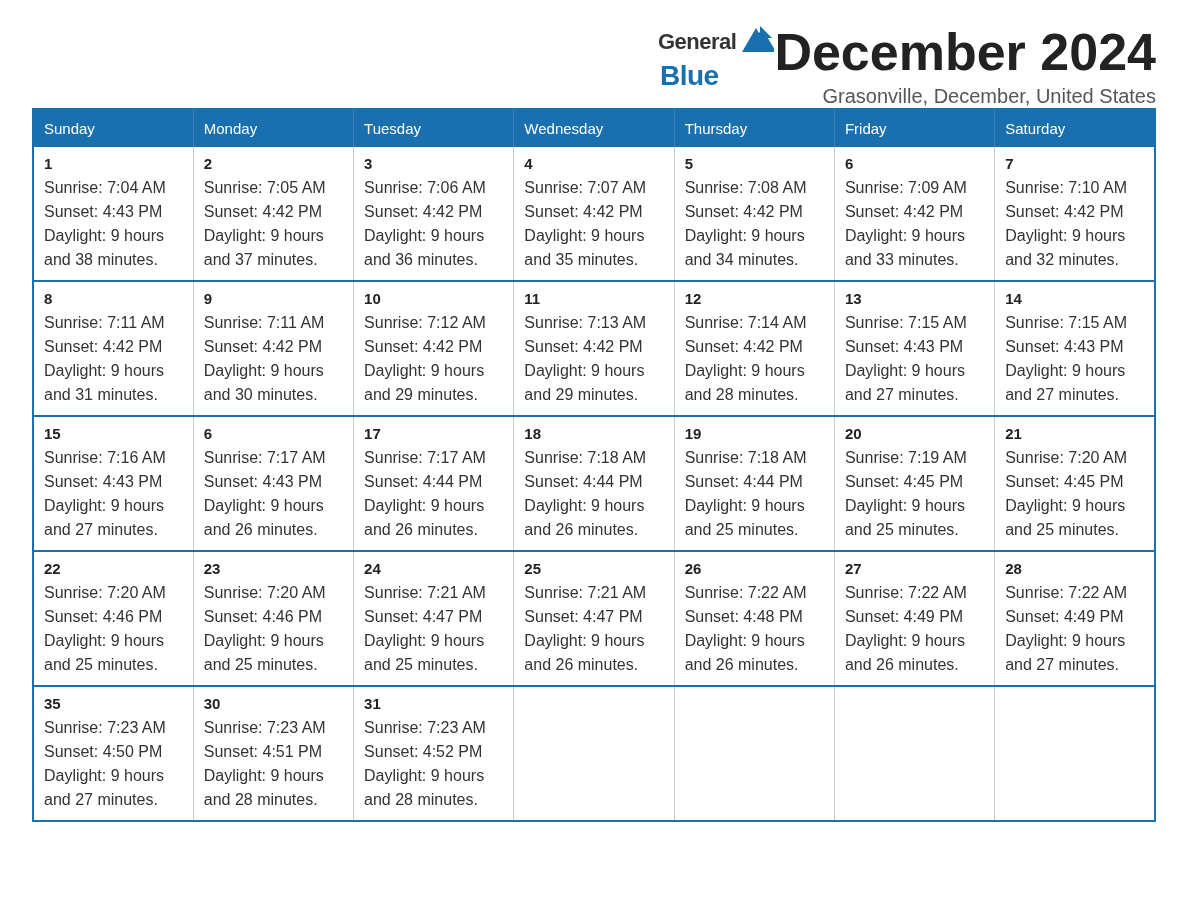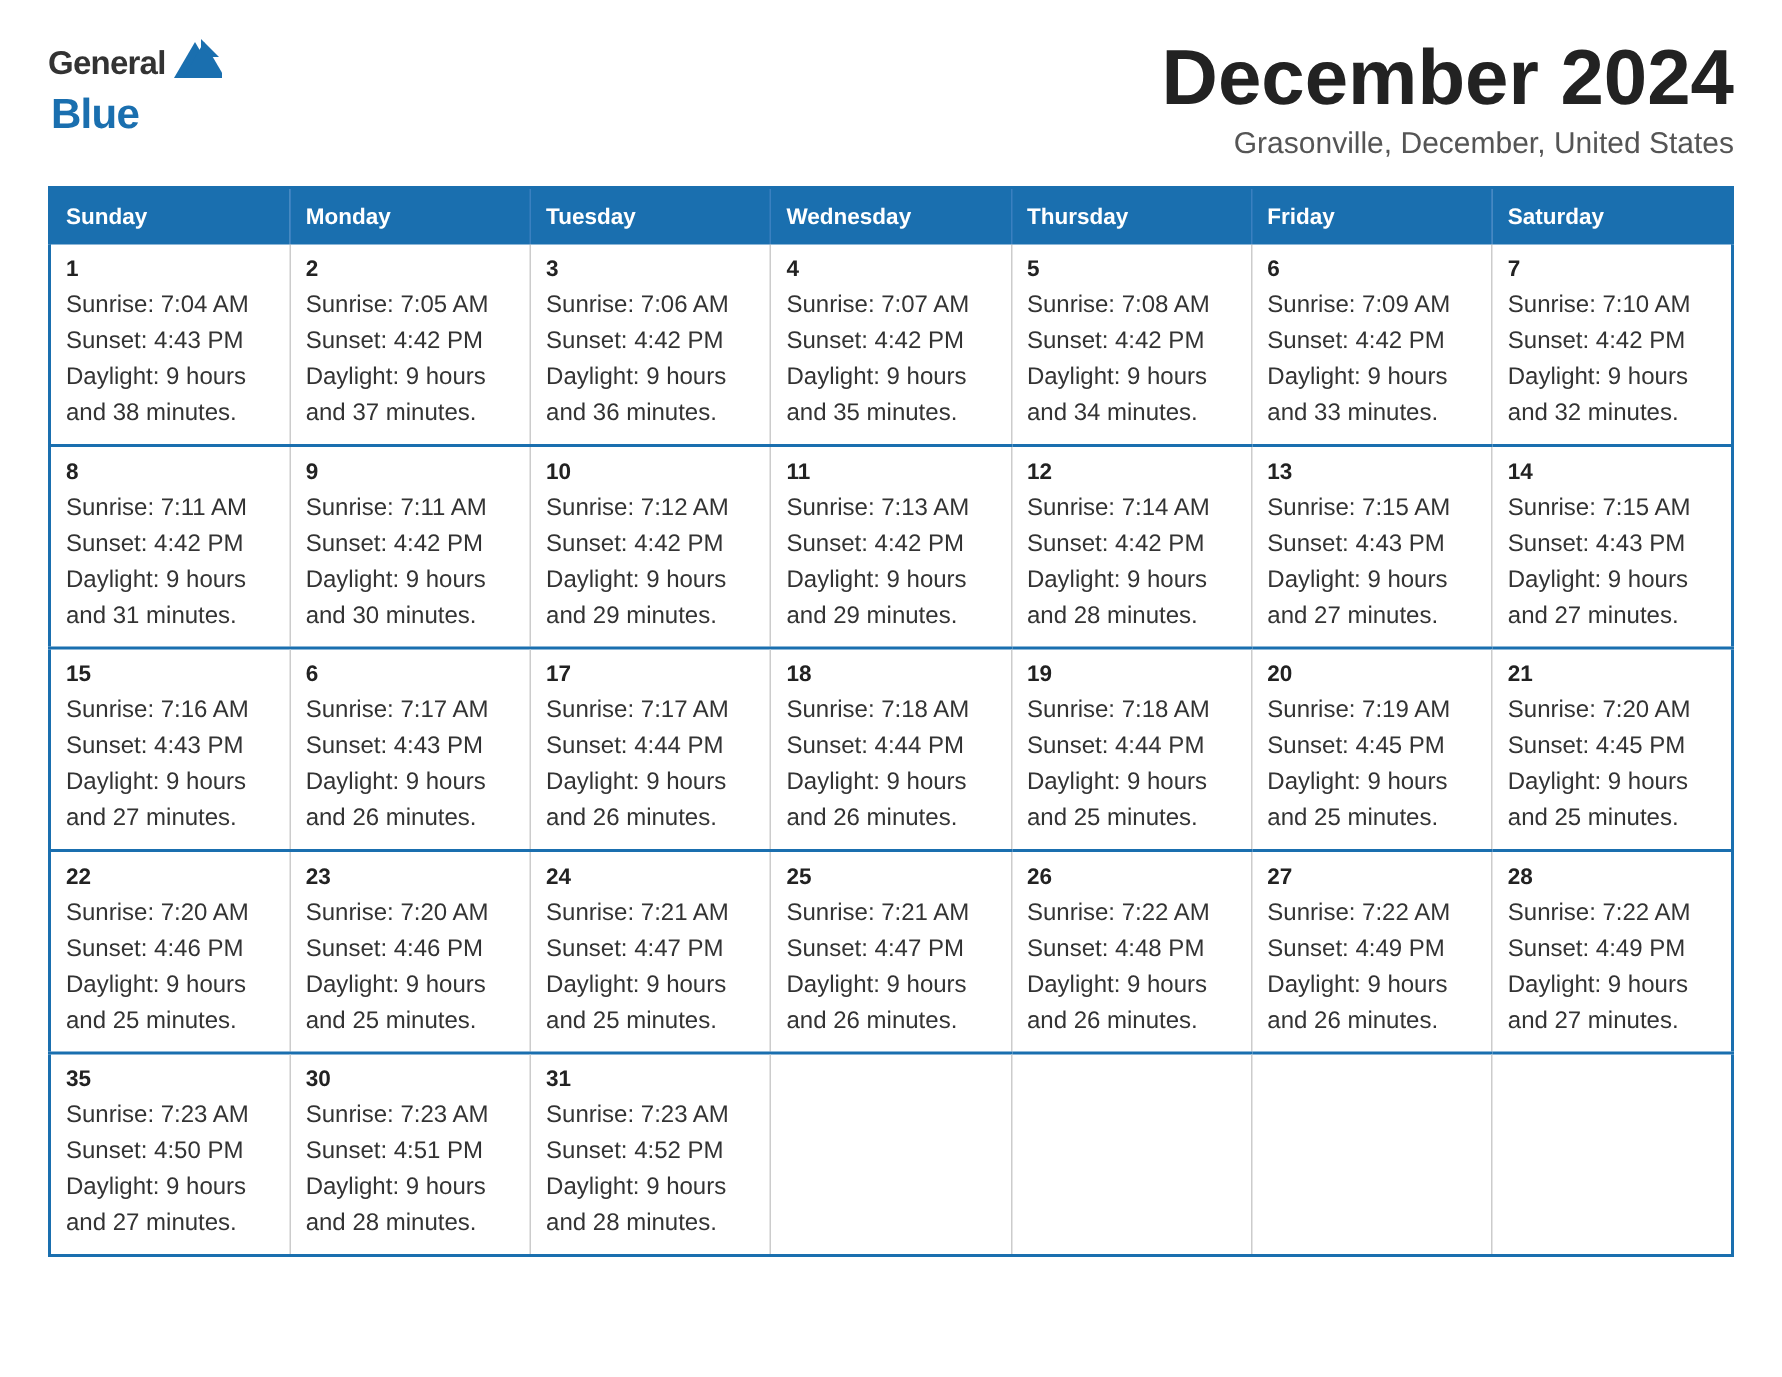--- a/index.html
+++ b/index.html
@@ -5,23 +5,23 @@
     * { box-sizing: border-box; margin: 0; padding: 0; }
     body {
       font-family: Arial, sans-serif;
       background: #fff;
       padding: 24px 32px;
       width: 1188px;
       min-height: 918px;
     }
     .header-row {
       display: flex;
-      justify-content: space-between;
+      justify-content: flex-end;
       align-items: flex-start;
-      margin-bottom: 16px;
+      margin-bottom: 0;
     }
     .logo-text-general {
       font-size: 22px;
       font-weight: bold;
       color: #333;
       letter-spacing: -0.5px;
     }
     .logo-text-blue {
       font-size: 28px;
       font-weight: bold;
@@ -58,21 +58,21 @@
     }
     .calendar-table {
       width: 100%;
       border-collapse: collapse;
       border: 2px solid #1a6faf;
     }
     .calendar-table thead tr th {
       background-color: #1a6faf;
       color: #fff;
       font-size: 15px;
-      font-weight: bold;
+      font-weight: normal;
       padding: 10px 10px;
       text-align: left;
       border-right: 1px solid #3a80c0;
       margin-left: 32px;
     }
     .calendar-table thead tr th:last-child {
       border-right: none;
     }
     .calendar-table tbody tr td {
       vertical-align: top;

